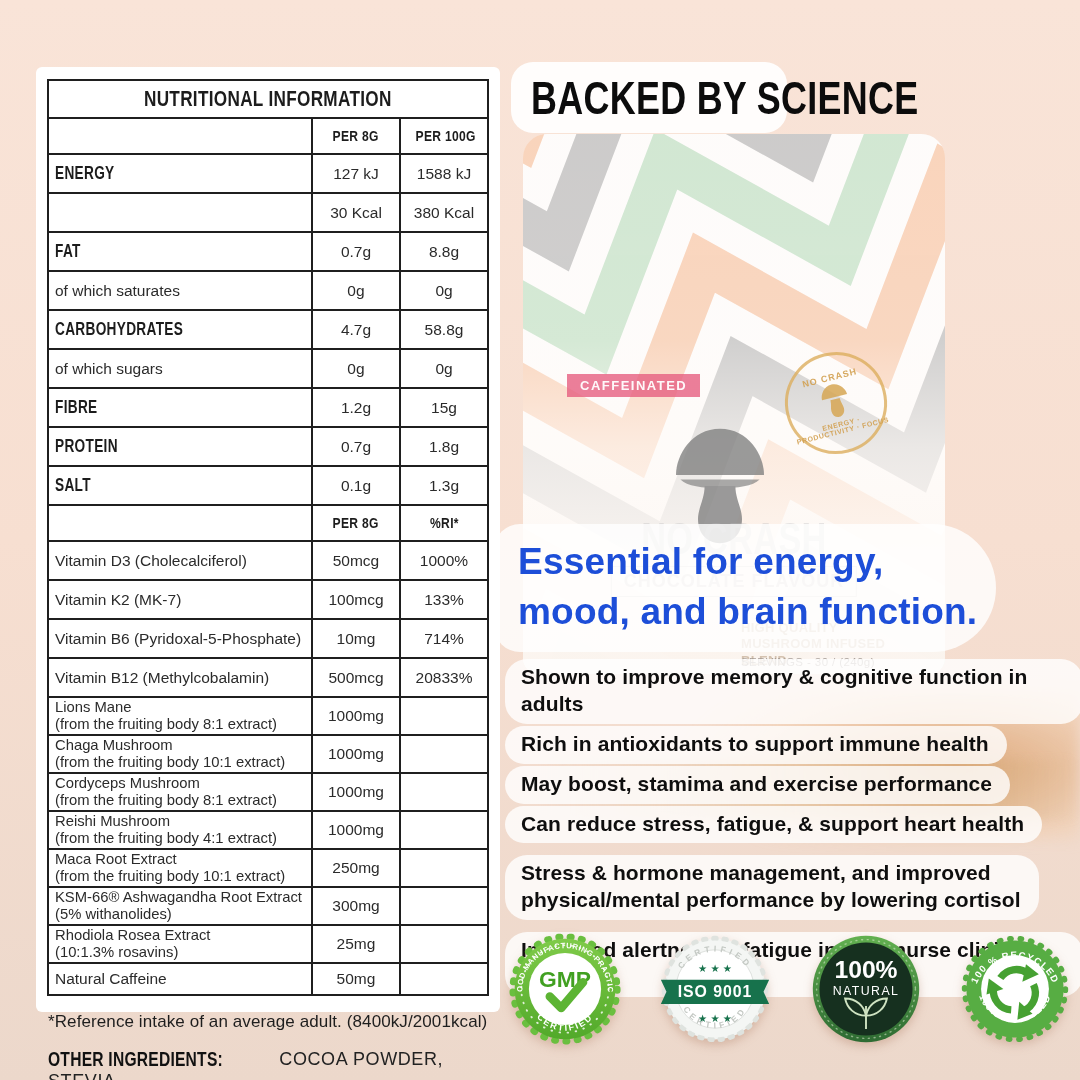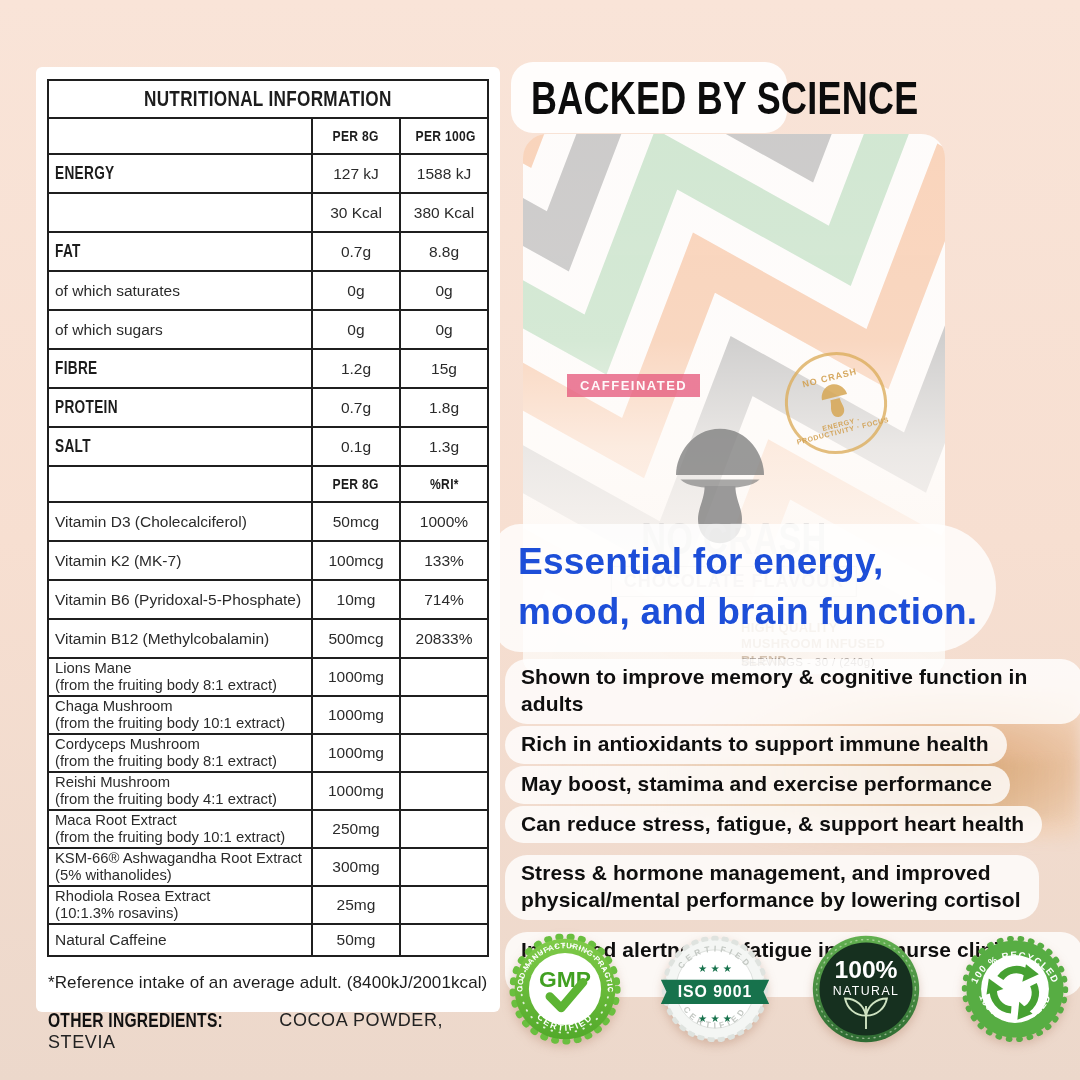--- a/index.html
+++ b/index.html
@@ -154,20 +154,25 @@
       <td class="l"><span class="cond nlbl">FAT</span></td>
       <td class="v">0.7g</td>
       <td class="v">8.8g</td>
     </tr>
     <tr class="rrow">
       <td class="l rlbl">of which saturates</td>
       <td class="v">0g</td>
       <td class="v">0g</td>
     </tr>
     <tr class="rrow">
+      <td class="l"><span class="cond nlbl">CARBOHYDRATES</span></td>
+      <td class="v">4.7g</td>
+      <td class="v">58.8g</td>
+    </tr>
+    <tr class="rrow">
       <td class="l rlbl">of which sugars</td>
       <td class="v">0g</td>
       <td class="v">0g</td>
     </tr>
     <tr class="rrow">
       <td class="l"><span class="cond nlbl">FIBRE</span></td>
       <td class="v">1.2g</td>
       <td class="v">15g</td>
     </tr>
     <tr class="rrow">

